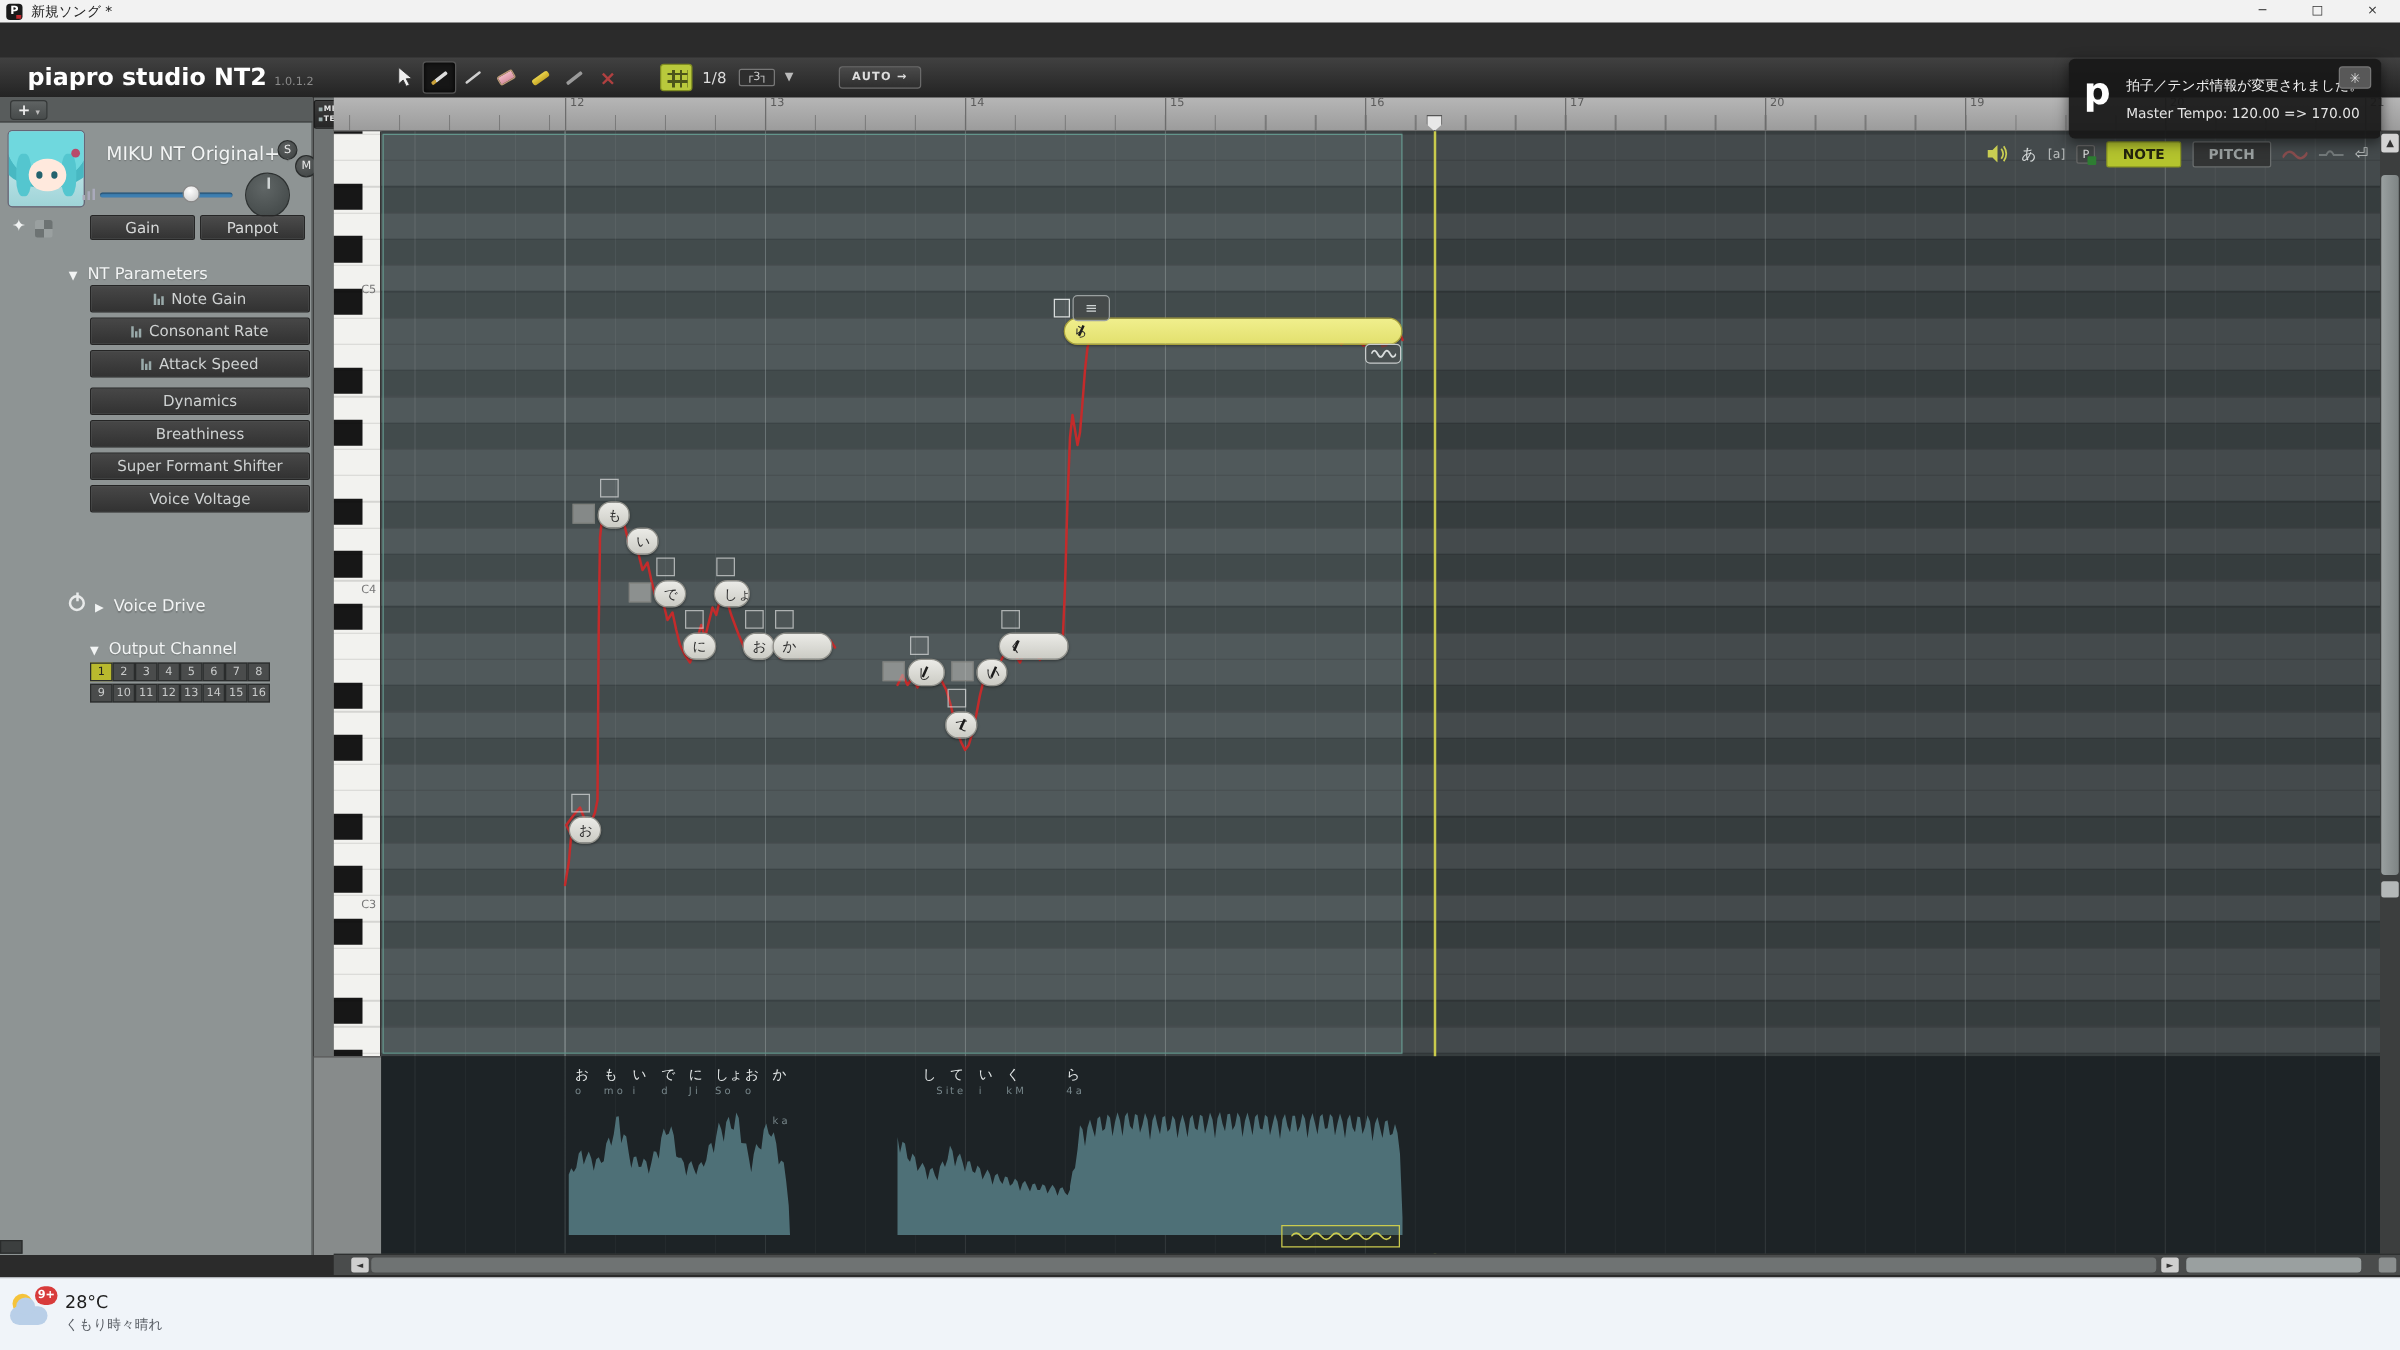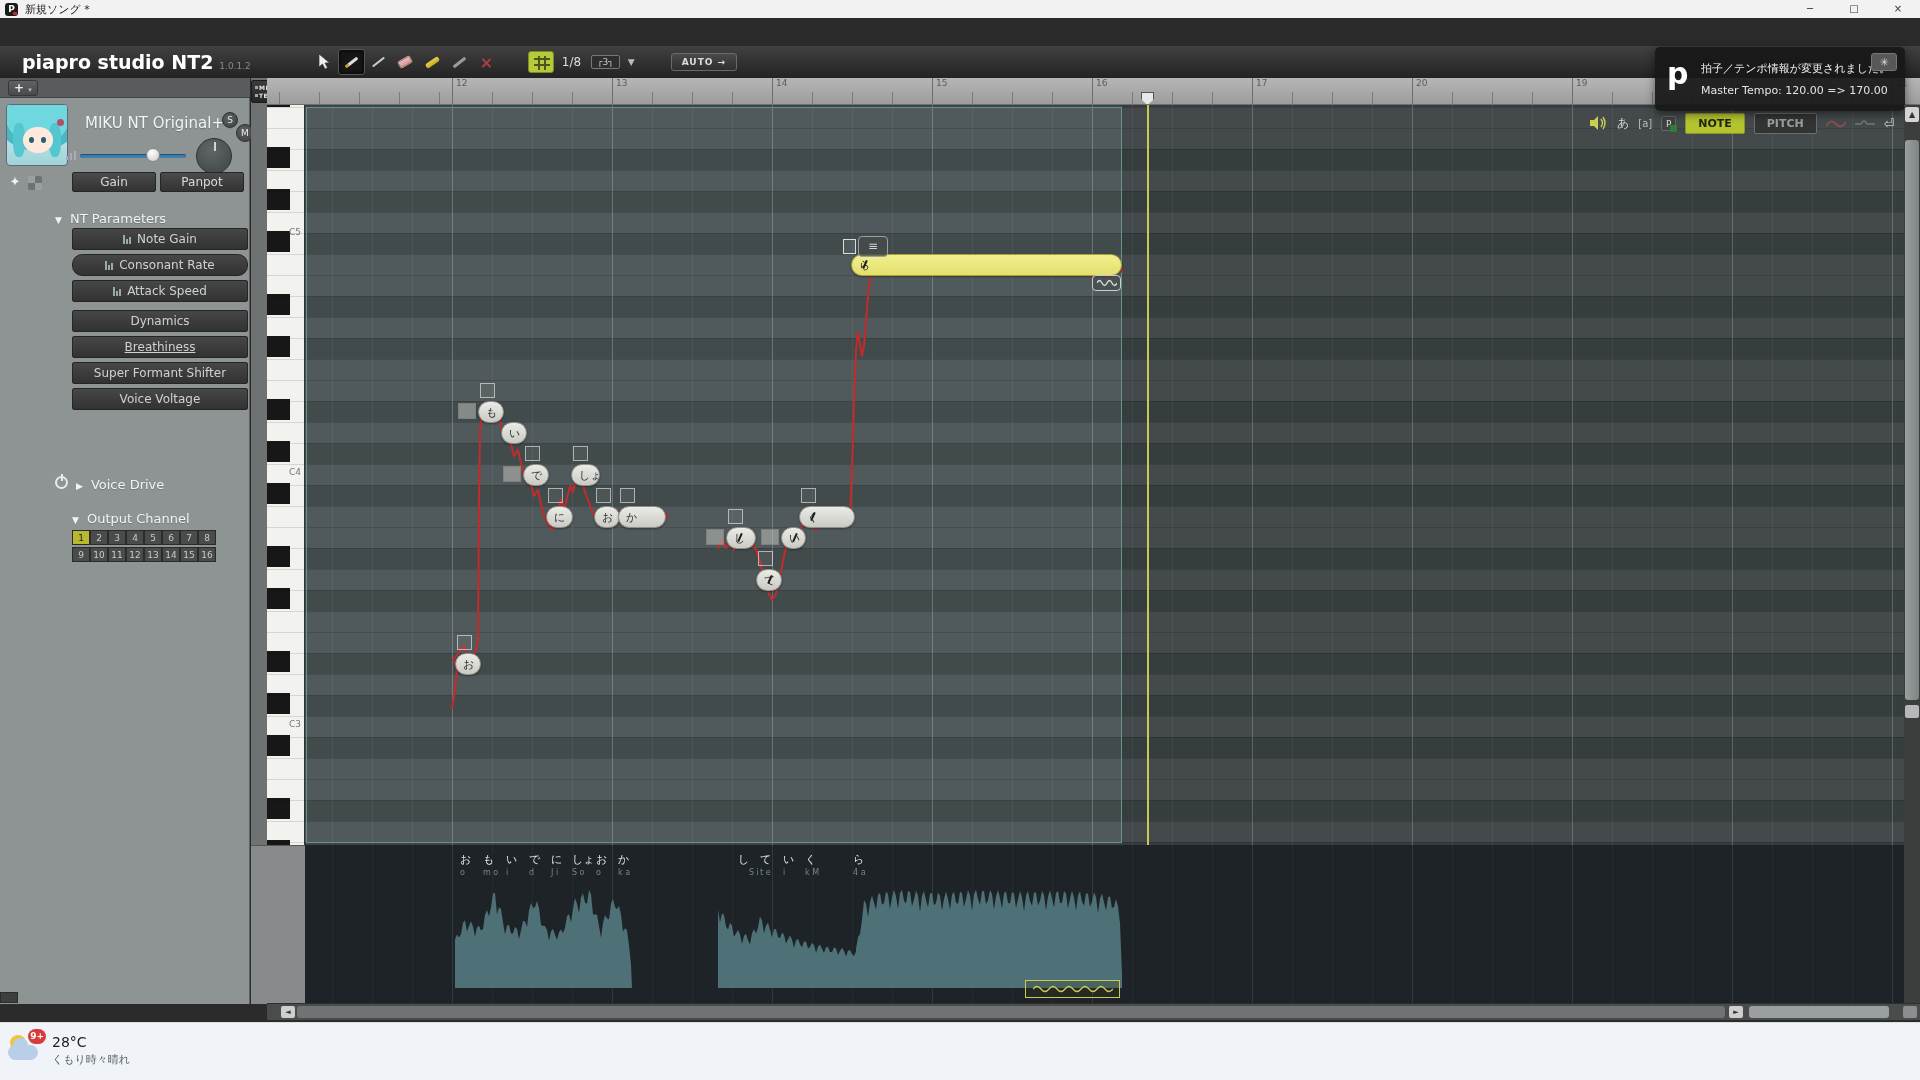--- a/index.html
+++ b/index.html
@@ -268,26 +268,26 @@
     <div class="abs gpbtn gainbtn">Gain</div>
     <div class="abs gpbtn panpotbtn">Panpot</div>
     <div class="abs sidicon sparkle">✦</div>
     <div class="abs sidicon checker" style="top:98px;"></div>
 
     <div class="abs" style="left:55px; top:130px;">
       <span class="tri">▼</span><span class="secthead">NT Parameters</span>
     </div>
     <div id="ntIconBtns">
         <div class="abs parambtn" style="top: 150px;"><span class="bars"></span>Note Gain</div>
-        <div class="abs parambtn" style="top: 176px; border-radius: 10px;"><span class="bars"></span>Consonant Rate</div>
+        <div class="abs parambtn" style="top: 176px;"><span class="bars"></span>Consonant Rate</div>
         <div class="abs parambtn" style="top: 202px;"><span class="bars"></span>Attack Speed</div>
       </div>
     <div id="ntPlainBtns">
         <div class="abs parambtn" style="top: 232px;">Dynamics</div>
-        <div class="abs parambtn" style="top: 258px; text-decoration: underline;">Breathiness</div>
+        <div class="abs parambtn" style="top: 258px;">Breathiness</div>
         <div class="abs parambtn" style="top: 284px;">Super Formant Shifter</div>
         <div class="abs parambtn" style="top: 310px;">Voice Voltage</div>
       </div>
 
     <div class="pwricon"></div>
     <div class="abs" style="left:76px; top:396px;">
       <span class="tri">▶</span><span class="secthead">Voice Drive</span>
     </div>
 
     <div class="abs" style="left:72px; top:430px;">
@@ -468,21 +468,21 @@
         <div class="ph" style="left: 201px;">i</div>
         <div class="syl" style="left: 224px;">で</div>
         <div class="ph" style="left: 224px;">d</div>
         <div class="syl" style="left: 246px;">に</div>
         <div class="ph" style="left: 246px;">J i</div>
         <div class="syl" style="left: 267px;">しょ</div>
         <div class="ph" style="left: 267px;">S o</div>
         <div class="syl" style="left: 291px;">お</div>
         <div class="ph" style="left: 291px;">o</div>
         <div class="syl" style="left: 313px;">か</div>
-        <div class="ph" style="left: 313px;">k a</div>
+        <div class="ph" style="left: 313px; margin-top: 24px;">k a</div>
         <div class="syl" style="left: 433px;">し</div>
         <div class="ph" style="left: 444px;">S i</div>
         <div class="syl" style="left: 455px;">て</div>
         <div class="ph" style="left: 455px;">t e</div>
         <div class="syl" style="left: 478px;">い</div>
         <div class="ph" style="left: 478px;">i</div>
         <div class="syl" style="left: 500px;">く</div>
         <div class="ph" style="left: 500px;">k M</div>
         <div class="syl" style="left: 548px;">ら</div>
         <div class="ph" style="left: 548px;">4 a</div>

